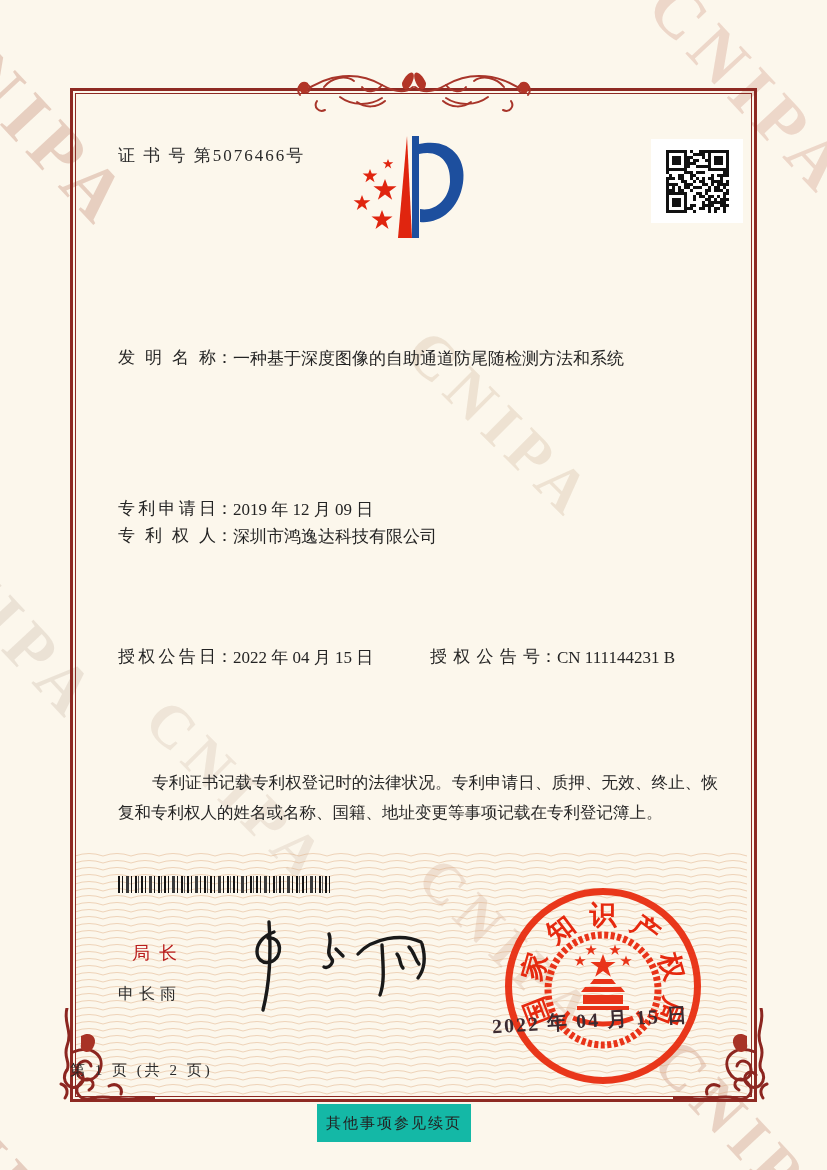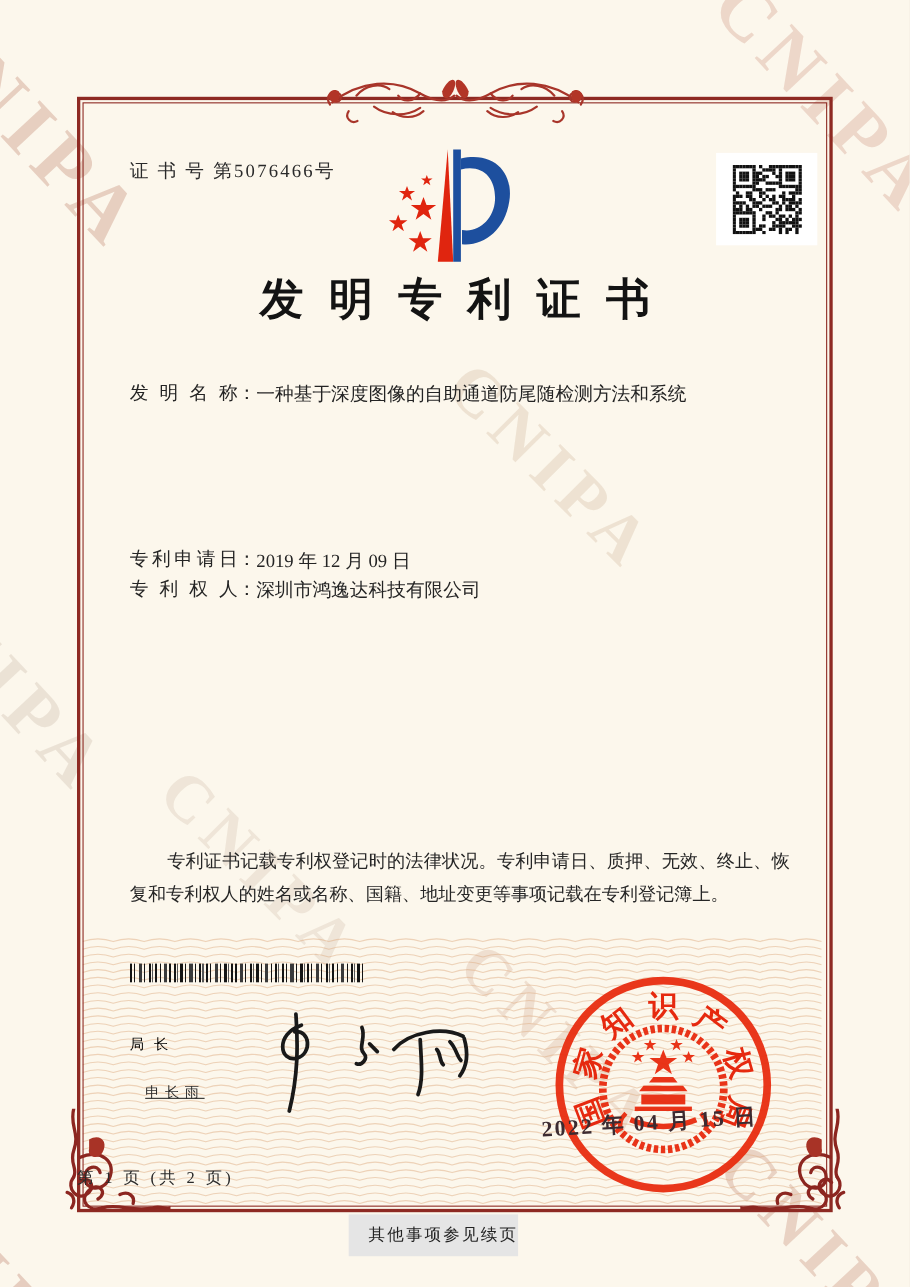--- a/index.html
+++ b/index.html
@@ -37,40 +37,40 @@
 
   .para{position:absolute;left:118px;width:600px;font-size:16.5px;line-height:30px;
         text-indent:34px;color:#262626;text-align:justify;z-index:4;margin:0;}
 
   .barcode{position:absolute;left:118px;top:876px;width:212px;height:17px;z-index:4;
     background:repeating-linear-gradient(90deg,
       #141414 0 2px,transparent 2px 4px,#141414 4px 5px,transparent 5px 8px,
       #3a3a3a 8px 11px,transparent 11px 13px,#141414 13px 14px,transparent 14px 17px,
       #141414 17px 19px,transparent 19px 20px,#555 20px 21px,transparent 21px 23px);}
 
-  .dirtitle{position:absolute;left:118px;top:941px;font-size:13px;letter-spacing:9px;
-            color:#000000;z-index:4;}
-  .dirname{position:absolute;left:132px;top:984px;font-size:13px;letter-spacing:5px;
-           color:#2c2c2c;z-index:4;text-decoration:underline;}
+  .dirtitle{position:absolute;left:132px;top:941px;font-size:18px;letter-spacing:9px;
+            color:#b91c1c;z-index:4;}
+  .dirname{position:absolute;left:118px;top:984px;font-size:16px;letter-spacing:5px;
+           color:#2c2c2c;z-index:4;}
   #sig{position:absolute;left:232px;top:916px;z-index:4;}
 
   
   .seal{position:absolute;left:505px;top:888px;width:196px;height:196px;z-index:5;}
   .seal-ring{position:absolute;inset:0;border:7px solid #e82a0e;border-radius:50%;opacity:.94;}
   .ringch{position:absolute;left:50%;top:50%;font-size:27px;font-weight:bold;color:#e6290f;
           font-family:"Liberation Serif","DejaVu Serif",serif;}
   #emblem{position:absolute;left:50%;top:53%;transform:translate(-50%,-50%);opacity:.95;}
   .seal-date{position:absolute;left:492px;top:1006px;width:236px;font-size:20px;font-weight:bold;
              letter-spacing:2px;color:#3c2b31;transform:rotate(-3.5deg);z-index:6;}
 
   .pagenum{position:absolute;left:70px;width:655px;top:1061px;text-align:left;font-size:15px;
            letter-spacing:3px;color:#2a2a2a;z-index:6;}
 
-  .contbox{position:absolute;left:317px;top:1104px;width:154px;height:38px;background:#e5e5e5;
-           text-align:right;line-height:38px;font-size:15px;letter-spacing:2px;color:#222;z-index:7;}
+  .contbox{position:absolute;left:317px;top:1104px;width:154px;height:38px;background:#14b8a6;
+           text-align:center;line-height:38px;font-size:15px;letter-spacing:2px;color:#222;z-index:7;}
 
   .cfl{position:absolute;left:55px;top:1008px;z-index:6;}
   .cfr{position:absolute;left:673px;top:1008px;transform:scaleX(-1);z-index:6;}
   #toporn{position:absolute;left:293px;top:60px;z-index:3;}
 </style>
 </head>
 <body>
 
 <div id="page">
 
@@ -420,30 +420,33 @@
         <rect x="12" y="60" width="3" height="3" fill="#111"></rect>
         <rect x="15" y="60" width="3" height="3" fill="#111"></rect>
         <rect x="18" y="60" width="3" height="3" fill="#111"></rect>
         <rect x="27" y="60" width="3" height="3" fill="#111"></rect>
         <rect x="42" y="60" width="3" height="3" fill="#111"></rect>
         <rect x="48" y="60" width="3" height="3" fill="#111"></rect>
         <rect x="57" y="60" width="3" height="3" fill="#111"></rect>
       </svg>
   </div>
 
-  <div class="title">发明专利证书</div>
 
   <div class="frow" style="top:346px;">
     <span class="flabel">发明名称</span><span class="colon">：</span><span class="fval">一种基于深度图像的自助通道防尾随检测方法和系统</span>
   </div>
   <div class="frow" style="top:497px;font-family:Liberation Serif, serif;">
     <span class="flabel">专利申请日</span><span class="colon">：</span><span class="fval">2019 年 12 月 09 日</span>
   </div>
   <div class="frow" style="top:524px;">
     <span class="flabel">专利权人</span><span class="colon">：</span><span class="fval">深圳市鸿逸达科技有限公司</span>
+  </div>
+  <div class="frow" style="top:645px;">
+    <span class="flabel">授权公告日</span><span class="colon">：</span><span class="fval">2022 年 04 月 15 日</span>
+    <span class="grant2"><span class="flabel" style="width:110px;">授权公告号</span><span class="colon">：</span><span class="fval">CN 111144231 B</span></span>
   </div>
 
   <p class="para" style="top:768px;">专利证书记载专利权登记时的法律状况。专利申请日、质押、无效、终止、恢复和专利权人的姓名或名称、国籍、地址变更等事项记载在专利登记簿上。</p>
 
   <div class="barcode"></div>
 
   <div class="dirtitle">局长</div>
   <div class="dirname">申长雨</div>
   <svg id="sig" width="210" height="100" viewBox="0 0 210 100">
     <g stroke="#191919" stroke-width="3.4" fill="none" stroke-linecap="round" stroke-linejoin="round">

